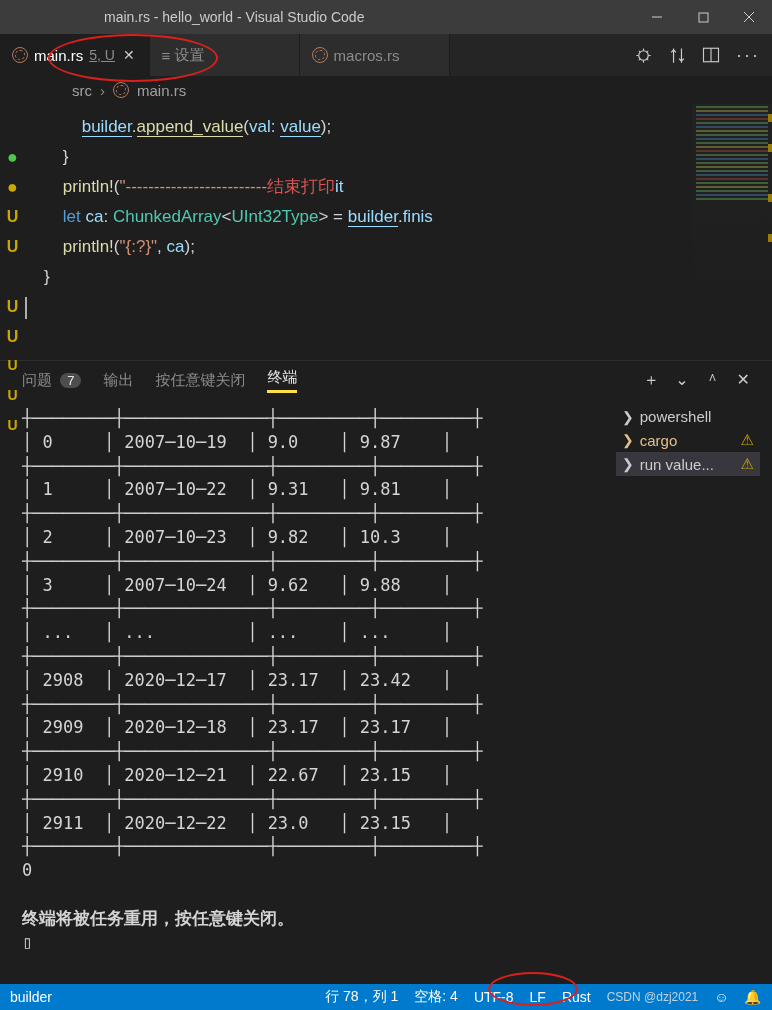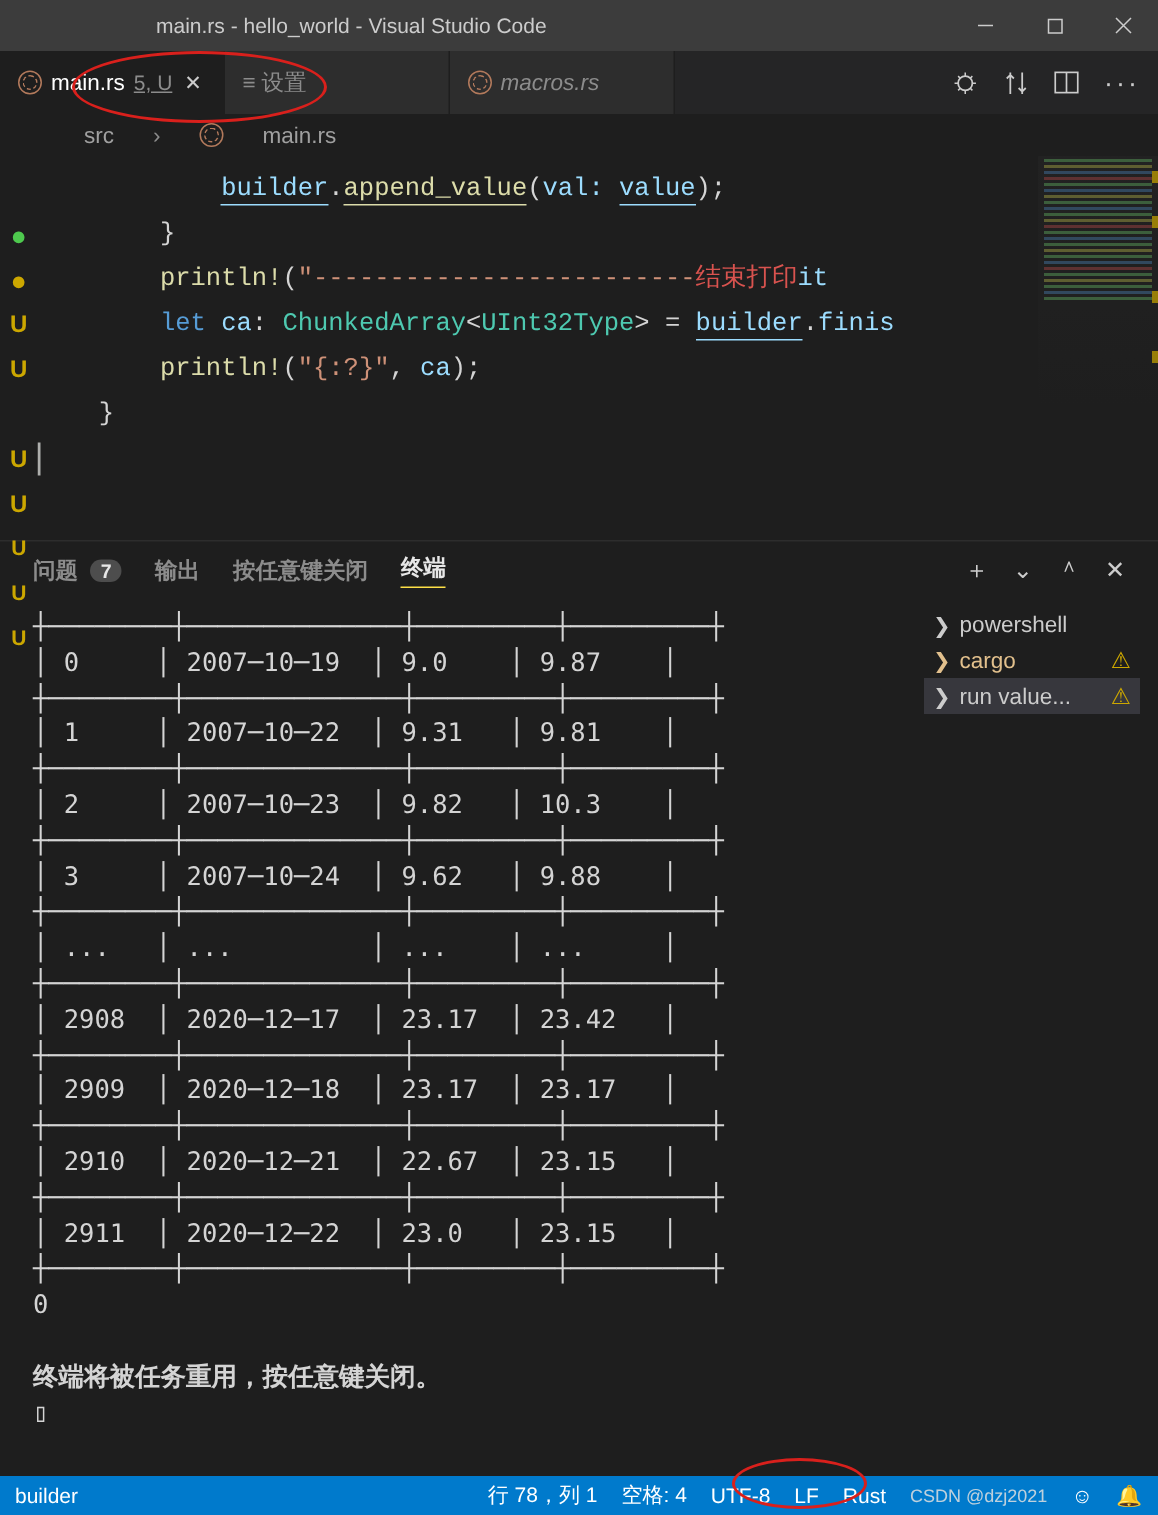--- a/index.html
+++ b/index.html
@@ -50,39 +50,40 @@
   font-size: 15px;
   border-right: 1px solid #1e1e1e;
   position: relative;
 }
 .tab.active {
   background: #1e1e1e;
   color: #ffffff;
 }
 .tab .close { color: #cccccc; font-size: 14px; padding: 0 2px; }
 .tab .badge { color: #8c8c8c; font-size: 14px; text-decoration: underline; }
-.tab .italic { font-style: italic; }
+.tab .italic { }
 .tabs-actions {
   margin-left: auto;
   display: flex; align-items: center; gap: 14px;
   padding-right: 16px;
   color: #cccccc;
 }
 .tabs-actions .icon { width: 20px; text-align: center; }
 
 
 .breadcrumb {
   height: 28px;
   display: flex;
   align-items: center;
   padding-left: 56px;
-  gap: 26px;
+  gap: 8px;
   color: #a0a0a0;
   font-size: 15px;
   background: #1e1e1e;
+  margin-left: 16px;
 }
 .breadcrumb .chev { color: #8c8c8c; }
 
 
 .editor-wrap {
   display: flex;
   height: 256px;
   background: #1e1e1e;
   position: relative;
 }
@@ -104,21 +105,21 @@
   width: 52px;
   text-align: right;
   padding-right: 18px;
   color: #858585;
   padding-top: 8px;
 }
 .gutter .ln { height: 30px; line-height: 30px; font-size: 15px; }
 .gutter .ln.current { color: #c6c6c6; }
 .code {
   flex: 1;
-  font-family: Liberation Mono, monospace;
+  font-family: Liberation Sans, sans-serif;
   font-size: 17px;
   padding-top: 8px;
   white-space: pre;
   overflow: hidden;
 }
 .code .line { height: 30px; line-height: 30px; }
 .code .tok-var { color: #9cdcfe; border-bottom: 1px solid #9cdcfe; }
 .code .tok-method { color: #dcdcaa; border-bottom: 1px solid #dcdcaa; }
 .code .tok-kw { color: #569cd6; }
 .code .tok-macro { color: #dcdcaa; }
@@ -158,22 +159,22 @@
 }
 .panel-tabs {
   height: 38px;
   display: flex;
   align-items: center;
   padding: 0 22px;
   gap: 22px;
   color: #8c8c8c;
   font-size: 15px;
 }
-.panel-tabs .ptab { cursor: pointer; font-weight: bold; }
-.panel-tabs .ptab.active { color: #e7e7e7; border-bottom: 1px solid #fde047; padding-bottom: 3px; }
+.panel-tabs .ptab { cursor: pointer; }
+.panel-tabs .ptab.active { color: #e7e7e7; border-bottom: 3px solid #fde047; padding-bottom: 3px; }
 .panel-tabs .count {
   background: #4d4d4d; color: #e7e7e7;
   border-radius: 10px; padding: 0 7px; font-size: 13px;
   margin-left: 4px;
 }
 .panel-tabs .actions {
   margin-left: auto; display: flex; gap: 16px; color: #cccccc; font-size: 16px;
 }
 
 .panel-body {

